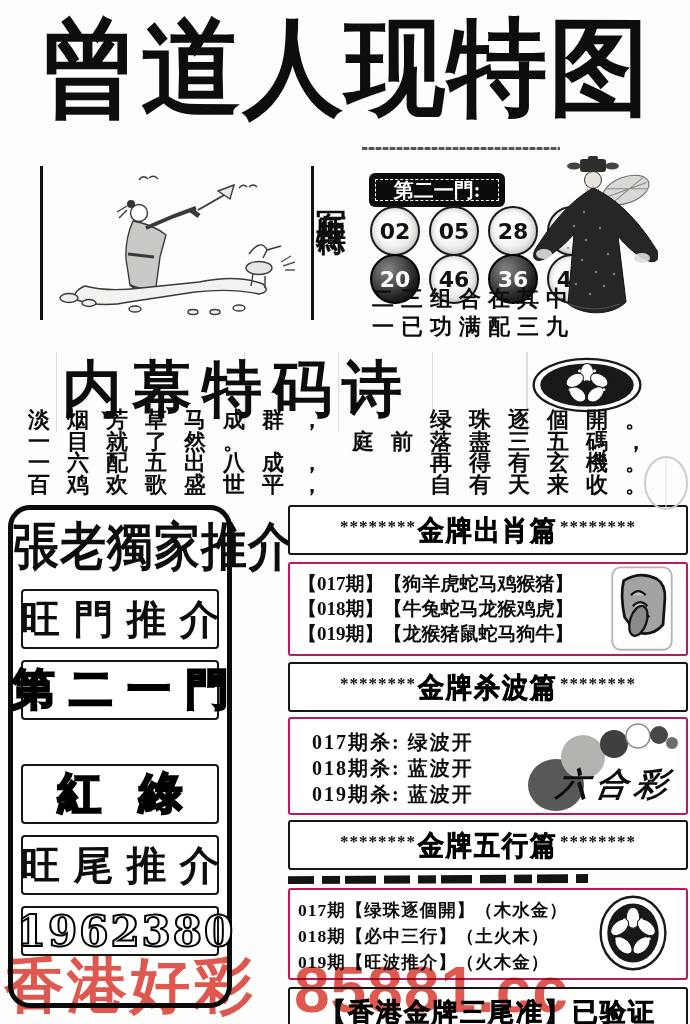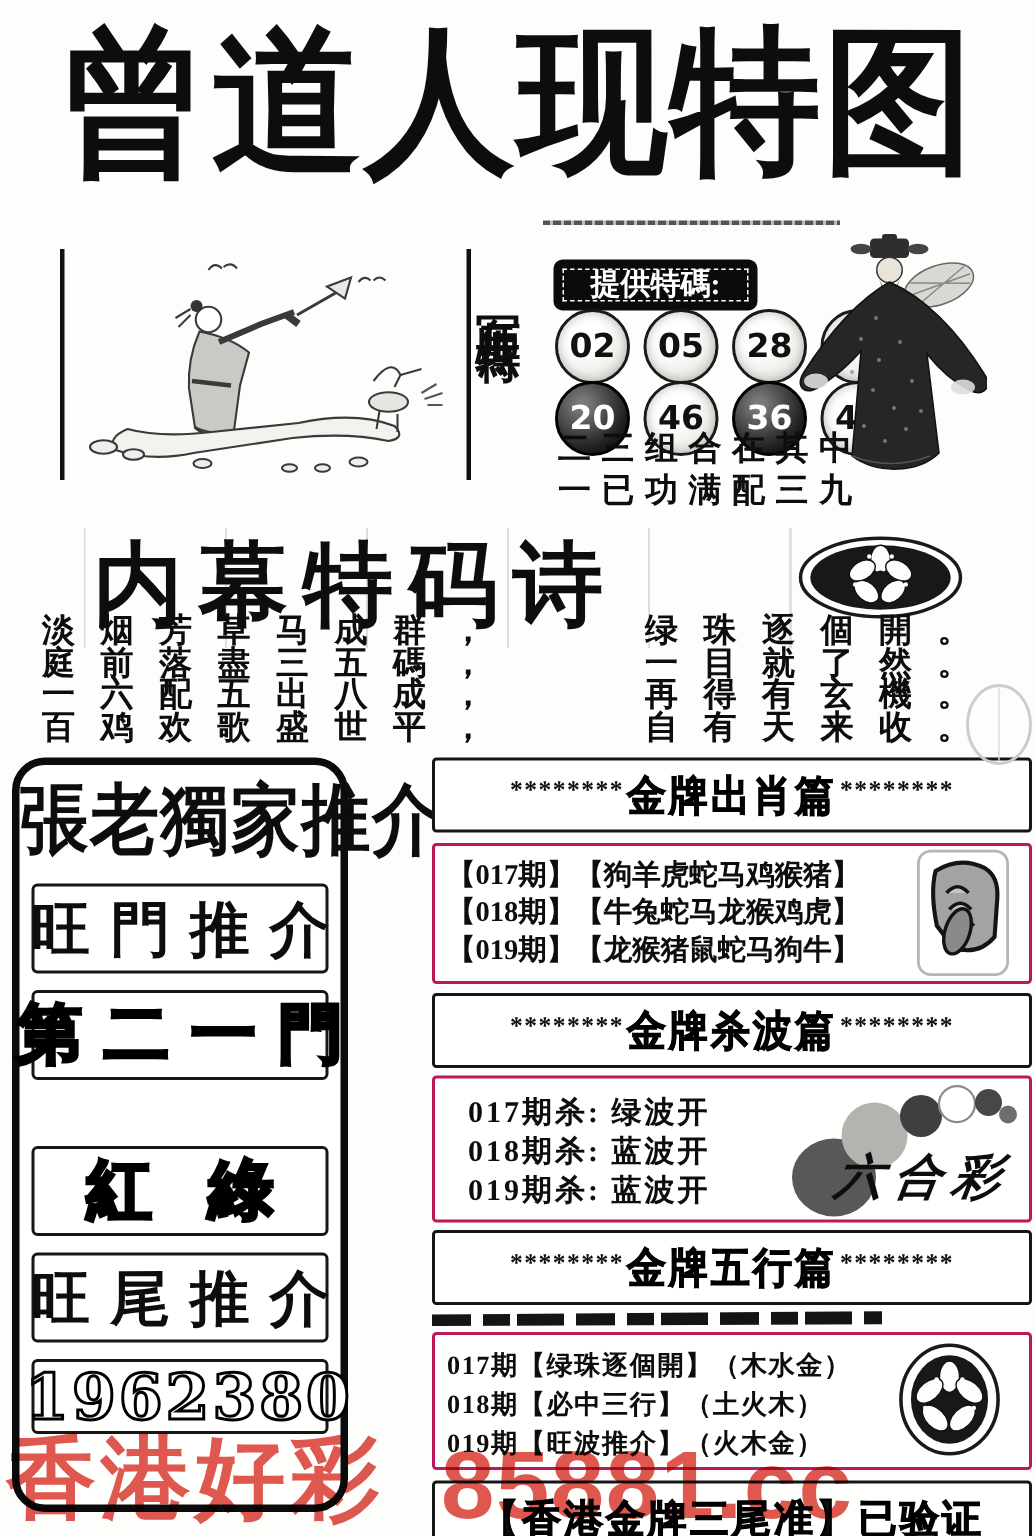--- a/index.html
+++ b/index.html
@@ -130,21 +130,21 @@
         <ellipse cx="92" cy="143" rx="6" ry="3" fill="#eee"></ellipse>
         <ellipse cx="150" cy="146" rx="5" ry="2.5" fill="#eee"></ellipse>
         <ellipse cx="172" cy="146" rx="5" ry="2.5" fill="#eee"></ellipse>
         <ellipse cx="196" cy="142" rx="6" ry="3" fill="#eee"></ellipse>
       </g>
     </svg>
   </div>
 
   <div class="side-label">军师点特</div>
 
-  <div class="tips-bar">提供特碼:</div>
+  <div class="tips-bar">第二一門:</div>
 
   <div class="balls-row r1">
     <div class="ball white">
         <span>02</span>
       </div>
     <div class="ball white">
         <span>05</span>
       </div>
     <div class="ball white">
         <span>28</span>
@@ -225,22 +225,22 @@
         <circle cx="52" cy="16" r="1.6" fill="#fff"></circle>
     </svg>
   </div>
 
   <div class="poem-lines">
     <div class="poem-line">
       <span class="ph">淡烟芳草马成群，</span>
       <span class="ph">绿珠逐個開。</span>
     </div>
     <div class="poem-line">
+      <span class="ph">一目就了然。</span>
       <span class="ph">庭前落盡三五碼，</span>
-      <span class="ph">一目就了然。</span>
     </div>
     <div class="poem-line">
       <span class="ph">一六配五出八成，</span>
       <span class="ph">再得有玄機。</span>
     </div>
     <div class="poem-line">
       <span class="ph">百鸡欢歌盛世平，</span>
       <span class="ph">自有天来收。</span>
     </div>
   </div>

